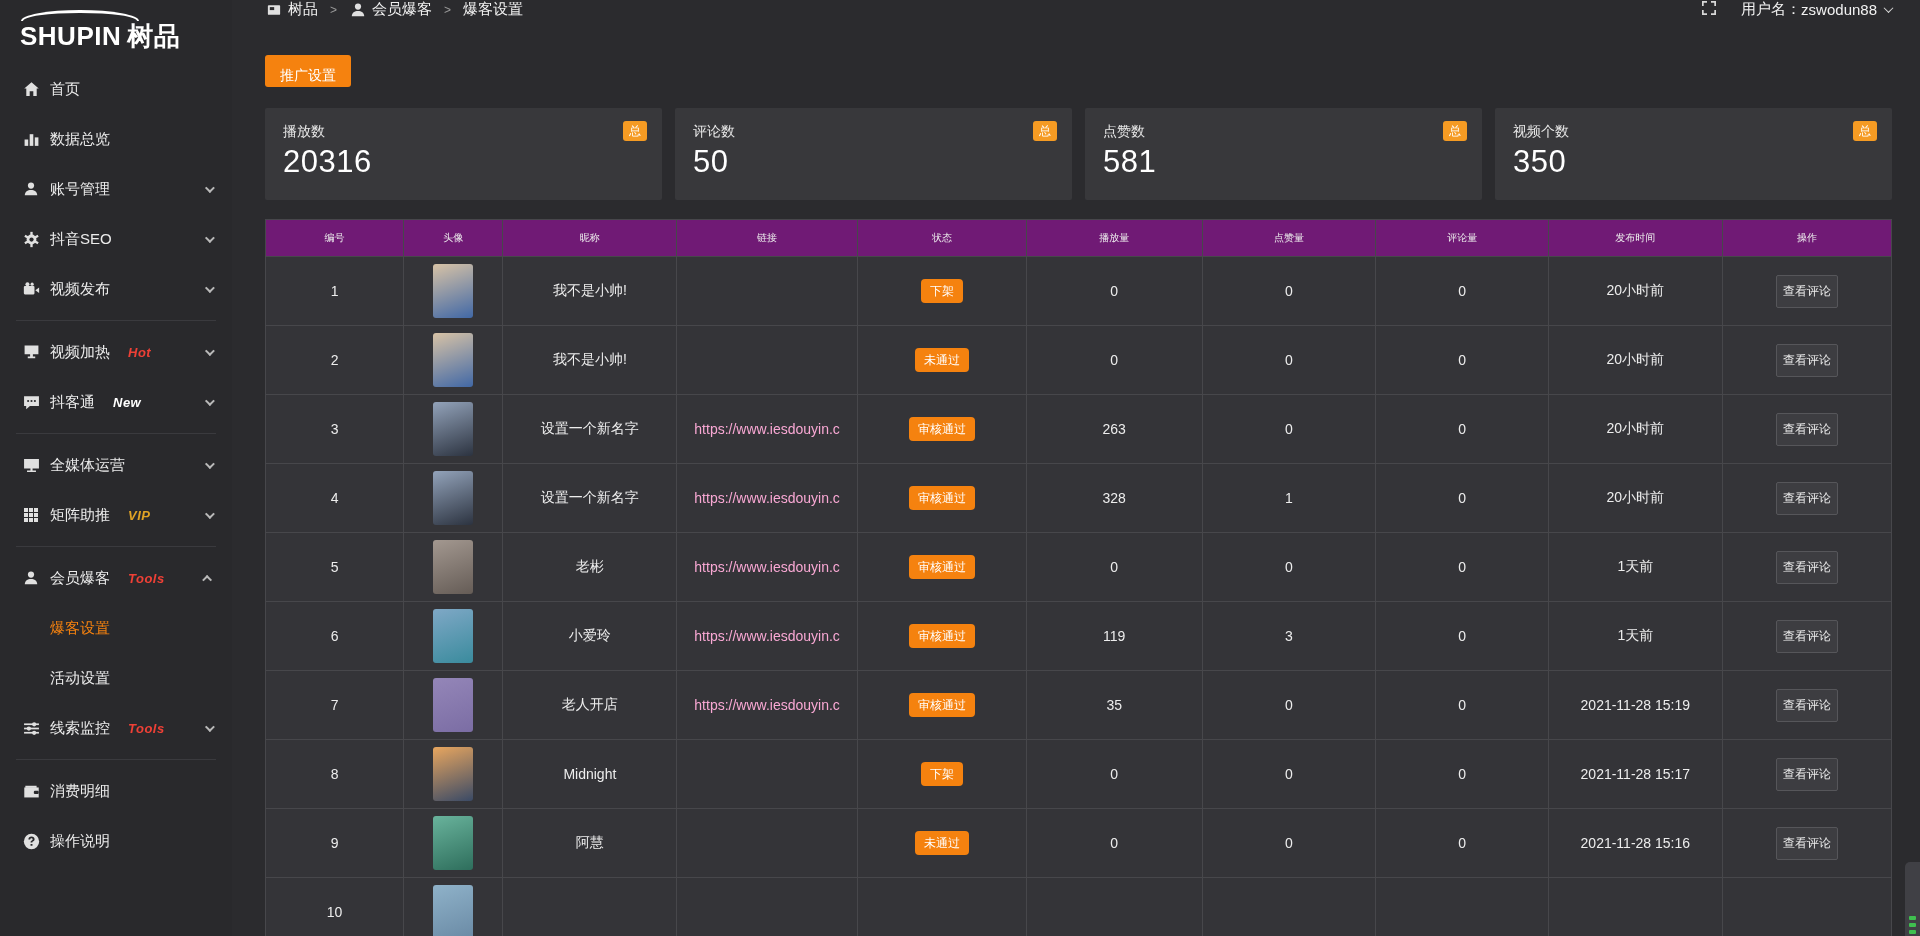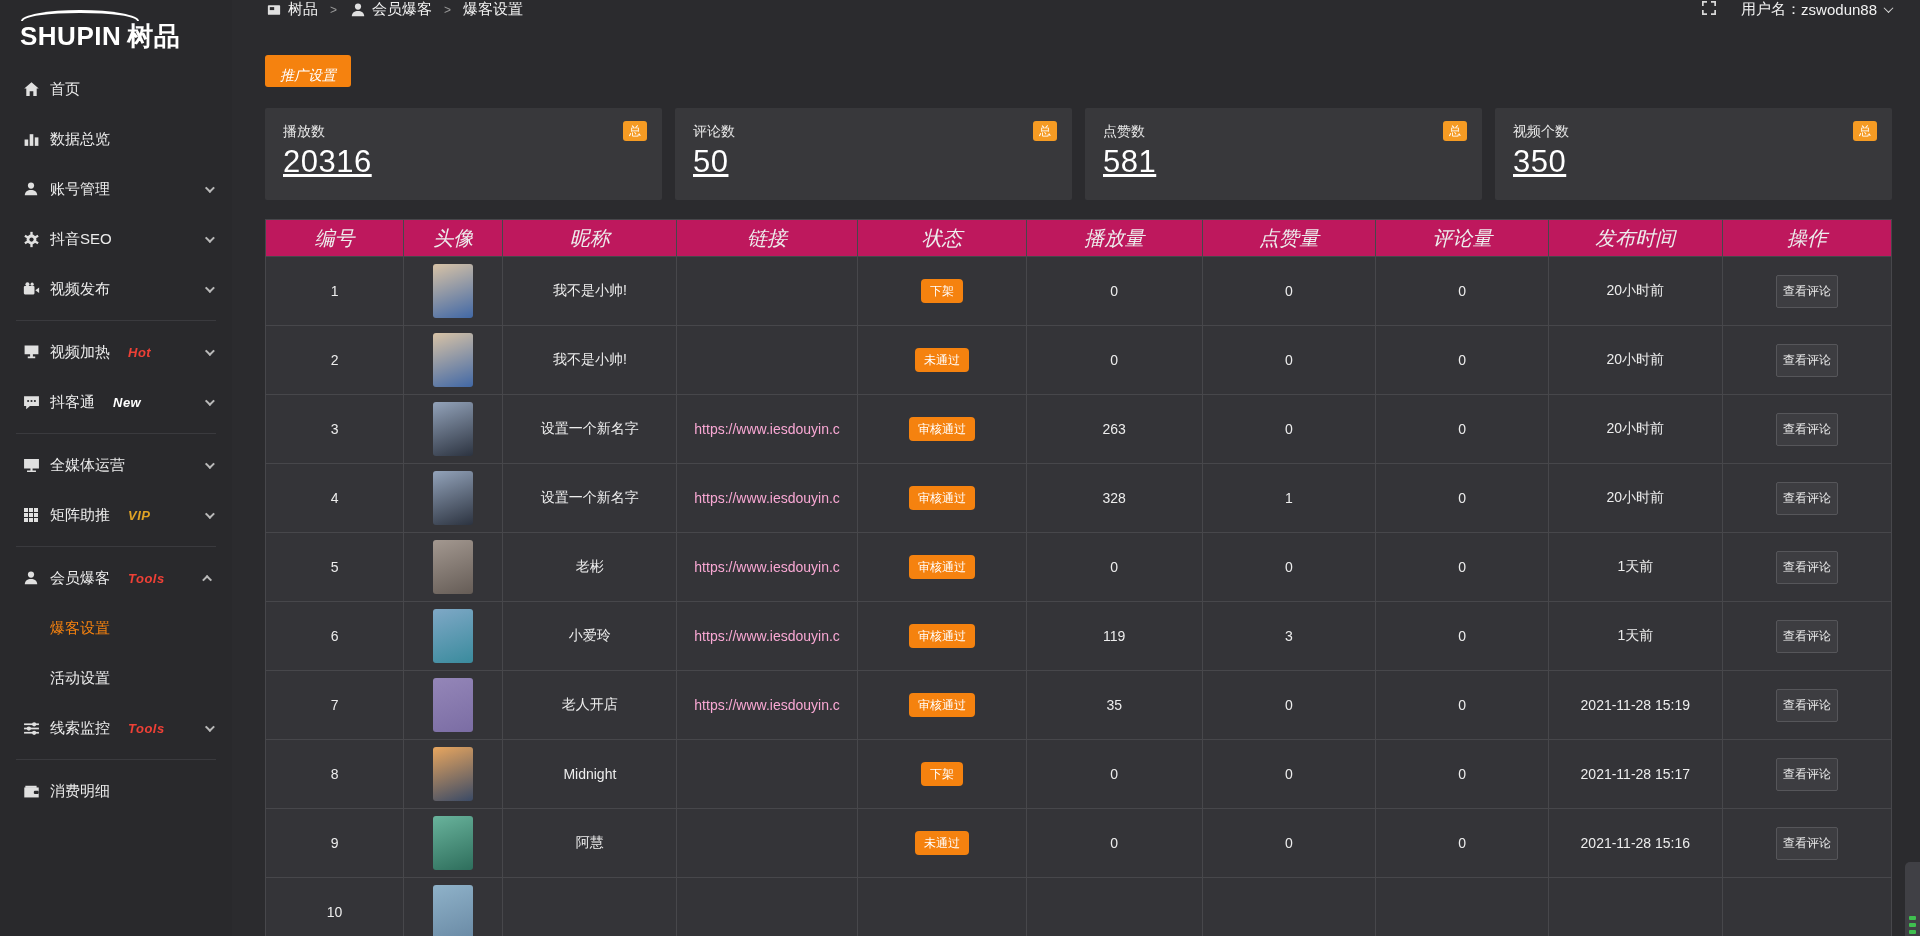--- a/index.html
+++ b/index.html
@@ -39,33 +39,33 @@
   .topbar-right { margin-left:auto; display:flex; gap:24px; }
   .fs-btn { color:#d8d8d8; cursor:pointer; display:flex; }
   .user { font-size:15px; color:#f2f2f2; display:flex; align-items:center; cursor:pointer; }
   .caret { width:7px; height:7px; border-right:1.5px solid #d8d8d8; border-bottom:1.5px solid #d8d8d8;
            transform:rotate(45deg) translate(-1px,-1px); margin-left:8px; }
   .top-divider { height:1px; background:#3e3e42; margin:0 28px 0 33px; }
 
   .content { padding:36px 28px 0 33px; }
   .promo-btn { background:#f5820f; color:#fff; border:none; font-size:14px; padding:12px 15px;
                height:32px; border-radius:3px; cursor:pointer;
-               font-family:"Liberation Sans","DejaVu Sans",sans-serif;font-style:italic; }
+               font-family:"Liberation Sans","DejaVu Sans",sans-serif; }
 
   .cards { display:flex; gap:13px; margin-top:21px; }
   .card { flex:1; background:#38383b; border-radius:2px; height:92px; padding:15px 18px; position:relative; }
   .card-label { font-size:14px; color:#e8e8e8; }
-  .card-value { font-size:31px; color:#fff; margin-top:3px; letter-spacing:.5px;text-decoration:underline; }
+  .card-value { font-size:31px; color:#fff; margin-top:3px; letter-spacing:.5px; }
   .card-badge { position:absolute; top:13px; right:15px; background:#f59b23; color:#fff;
                 font-size:12px; padding:4px 6px; border-radius:3px; line-height:1; }
 
   .table-wrap { margin-top:19px; }
   table { width:100%; border-collapse:collapse; table-layout:fixed; }
-  th { background:#be185d; height:37px; font-weight:normal; font-size:20px; color:#ededed;
-       border:1px solid #47474b;font-style:italic; }
+  th { background:#701a75; height:37px; font-weight:normal; font-size:10px; color:#ededed;
+       border:1px solid #47474b; }
   td { background:#343438; height:69px; text-align:center; font-size:14px; color:#ededed;
        border:1px solid #47474b; overflow:hidden; white-space:nowrap; }
   .avatar { display:inline-block; width:40px; height:54px; border-radius:3px; vertical-align:middle; }
   .link { color:#f9a8d4; cursor:pointer; text-decoration:none; }
   .status-badge { display:inline-block; background:#f5820f; color:#fff; font-size:12px;
                   padding:6px 9px; border-radius:4px; line-height:1; }
   .action-btn { background:#3d3d41; border:1px solid #56565a; color:#ededed; font-size:12px;
                 padding:7px 6px; border-radius:2px; cursor:pointer;
                 font-family:"Liberation Sans","DejaVu Sans",sans-serif; }
 
@@ -227,20 +227,29 @@
         <div class="menu-divider"></div>
         <div class="menu-item">
           <span class="mi-icon">
             <svg width="17" height="17" viewBox="0 0 16 16" fill="currentColor">
               <path d="M2.2 2.6h10.6v2H2.2z"></path>
               <path d="M1.2 4.2h13.6v9.4H1.2z"></path>
               <rect x="10.2" y="7.4" width="4.6" height="3" rx="1" fill="#29292c"></rect>
             </svg>
           </span>
           <span class="mi-label">消费明细</span>
+        </div>
+        <div class="menu-item">
+          <span class="mi-icon">
+            <svg width="17" height="17" viewBox="0 0 16 16" fill="currentColor">
+              <circle cx="8" cy="8" r="7.2"></circle>
+              <path fill="#29292c" d="M7.1 10.3h1.8v1.8H7.1zM8 3.4c-1.7 0-2.9 1-2.9 2.6h1.7c0-.7.5-1.1 1.2-1.1.6 0 1.1.4 1.1 1 0 .5-.3.8-.9 1.2-.8.5-1.1 1-1.1 1.9h1.7c0-.5.2-.8.9-1.2.8-.5 1.2-1.1 1.2-2 0-1.4-1.2-2.4-2.9-2.4z"></path>
+            </svg>
+          </span>
+          <span class="mi-label">操作说明</span>
         </div>
       </nav>
   </aside>
 
   <div class="main">
     <div class="topbar">
       <div class="breadcrumb">
           <span class="crumb">
             <span class="mi-icon">
               <svg width="14" height="14" viewBox="0 0 16 16" fill="currentColor">

